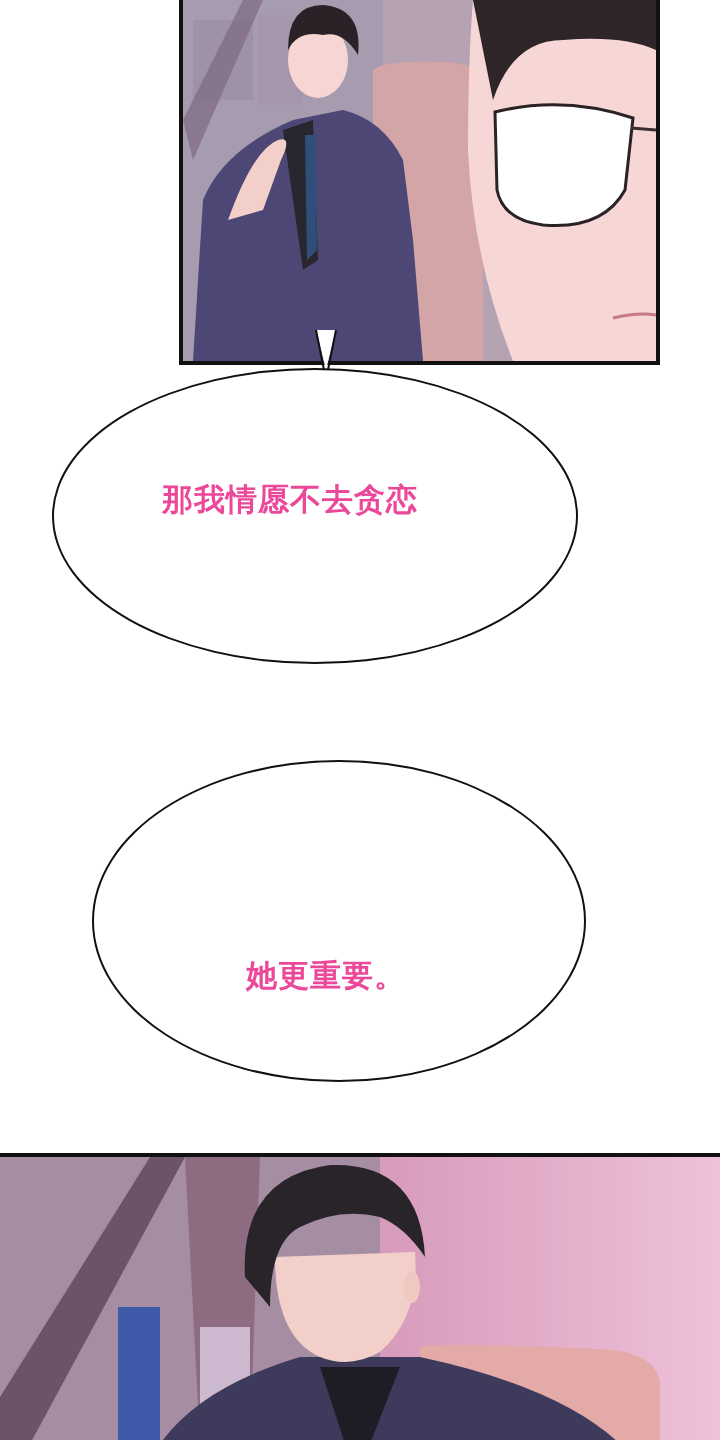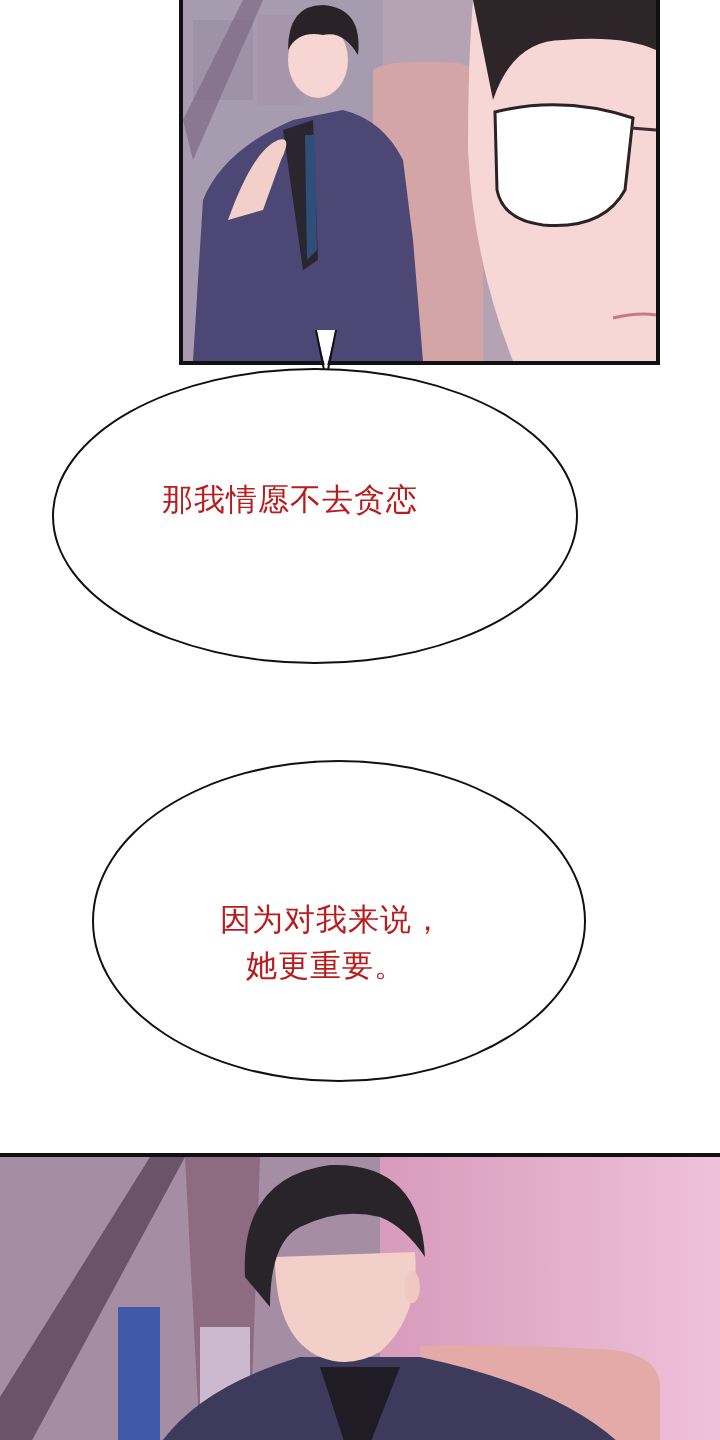--- a/index.html
+++ b/index.html
@@ -19,27 +19,28 @@
     border-top:4px solid #111;
     background:linear-gradient(90deg,#8e7d95 0%,#b08fa7 25%,#9b6d86 40%,#e6b4cc 65%,#f0c4dc 100%);
   }
   .bubble {
     position:absolute; background:#fff; border:2px solid #111; border-radius:50%;
     box-sizing:border-box;
   }
   #bubble-1 { left:52px; top:368px; width:526px; height:296px; }
   #bubble-2 { left:92px; top:760px; width:494px; height:322px; }
   .bubble-text {
-    position:absolute; font-size:31px; line-height:42px; color:#b91c1c; white-space:pre;
+    position:absolute; font-size:31px; line-height:42px; color:#ec4899; white-space:pre;
     letter-spacing:1px;
+    font-weight:bold;
   }
   #bubble-1 .line1 { left:108px; top:108px; }
   #bubble-1 .line2 { left:90px; top:152px; }
   #bubble-2 .line1 { left:126px; top:136px; }
-  #bubble-2 .line2 { left:152px; top:182px; }
+  #bubble-2 .line2 { left:152px; top:192px; }
   .tail {
     position:absolute; left:304px; top:330px; width:44px; height:44px;
   }
 </style>
 </head>
 <body>
 
 <div id="panel-top" class="panel">
   <svg width="473" height="361" viewBox="0 0 473 361">
 
@@ -72,21 +73,20 @@
   <polygon points="12,0 32,0 22,40" fill="#fff"></polygon>
   <line x1="12" y1="0" x2="20" y2="40" stroke="#111" stroke-width="2"></line>
   <line x1="32" y1="0" x2="24" y2="40" stroke="#111" stroke-width="2"></line>
 </svg>
 
 <div id="bubble-1" class="bubble">
   <div class="bubble-text line1">那我情愿不去贪恋</div>
 </div>
 
 <div id="bubble-2" class="bubble">
-  <div class="bubble-text line1">因为对我来说，</div>
   <div class="bubble-text line2">她更重要。</div>
 </div>
 
 <div id="panel-bottom" class="panel">
   <svg width="720" height="287" viewBox="0 0 720 287">
     <defs>
       <linearGradient id="blossom" x1="0" y1="0" x2="1" y2="0">
         <stop offset="0" stop-color="#d79bbb"></stop>
         <stop offset="1" stop-color="#efc1da"></stop>
       </linearGradient>

